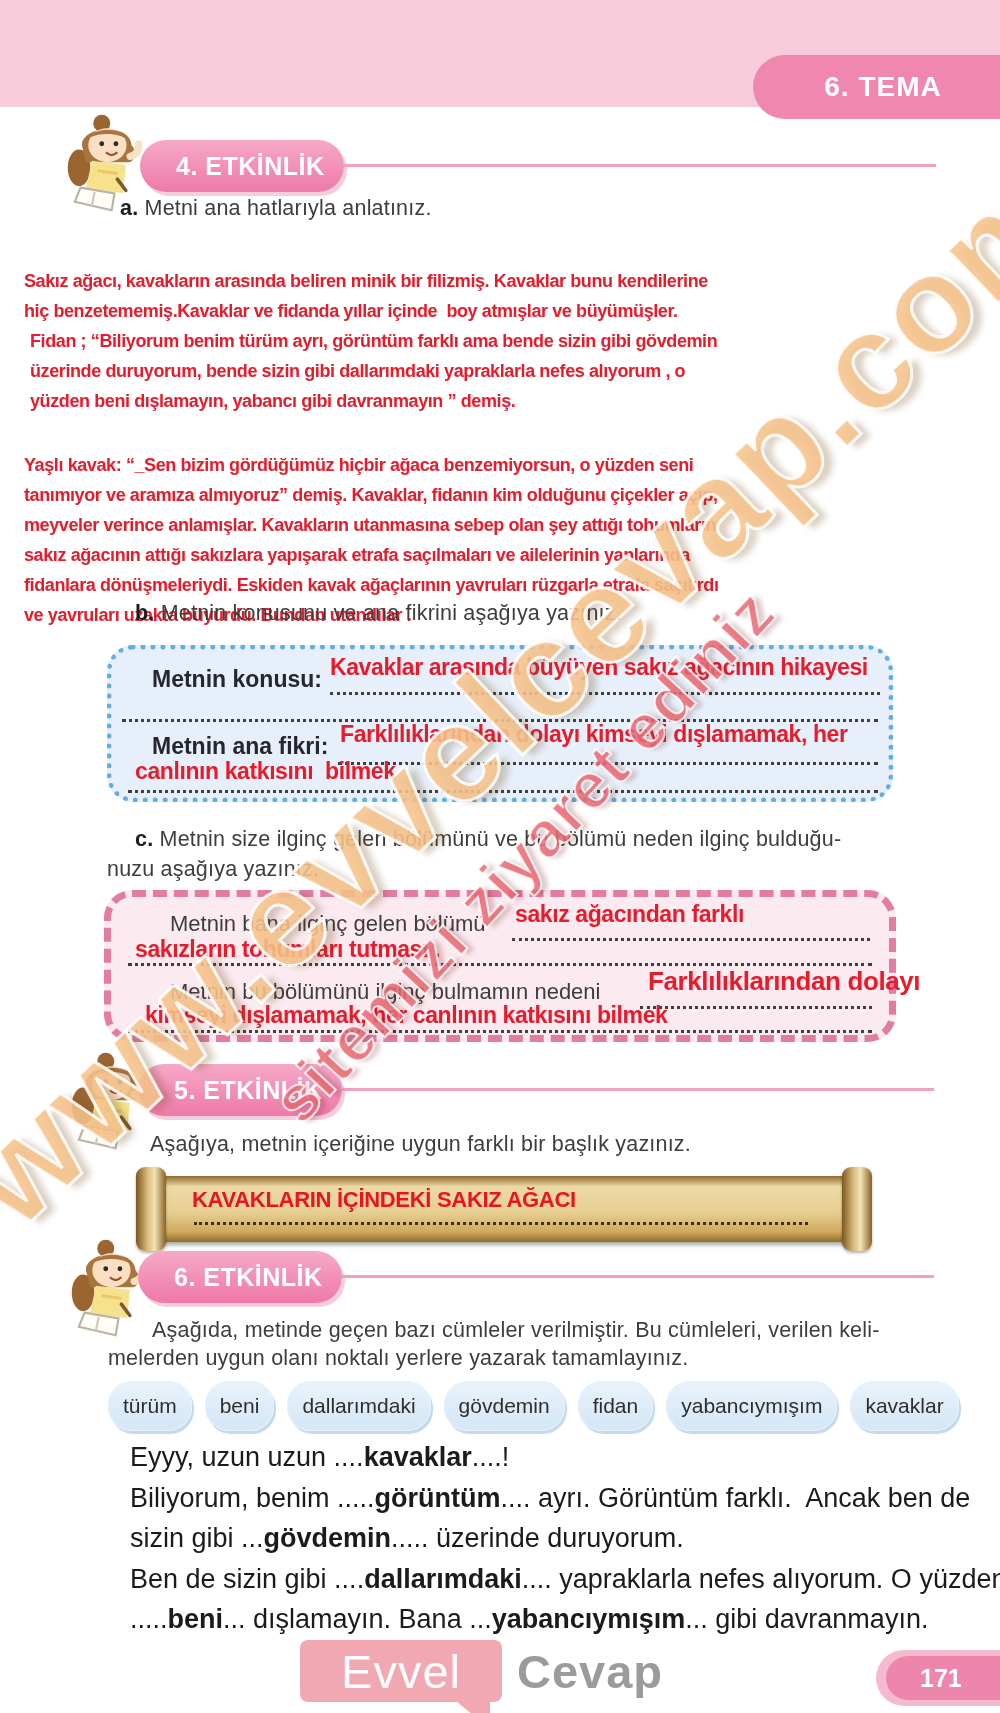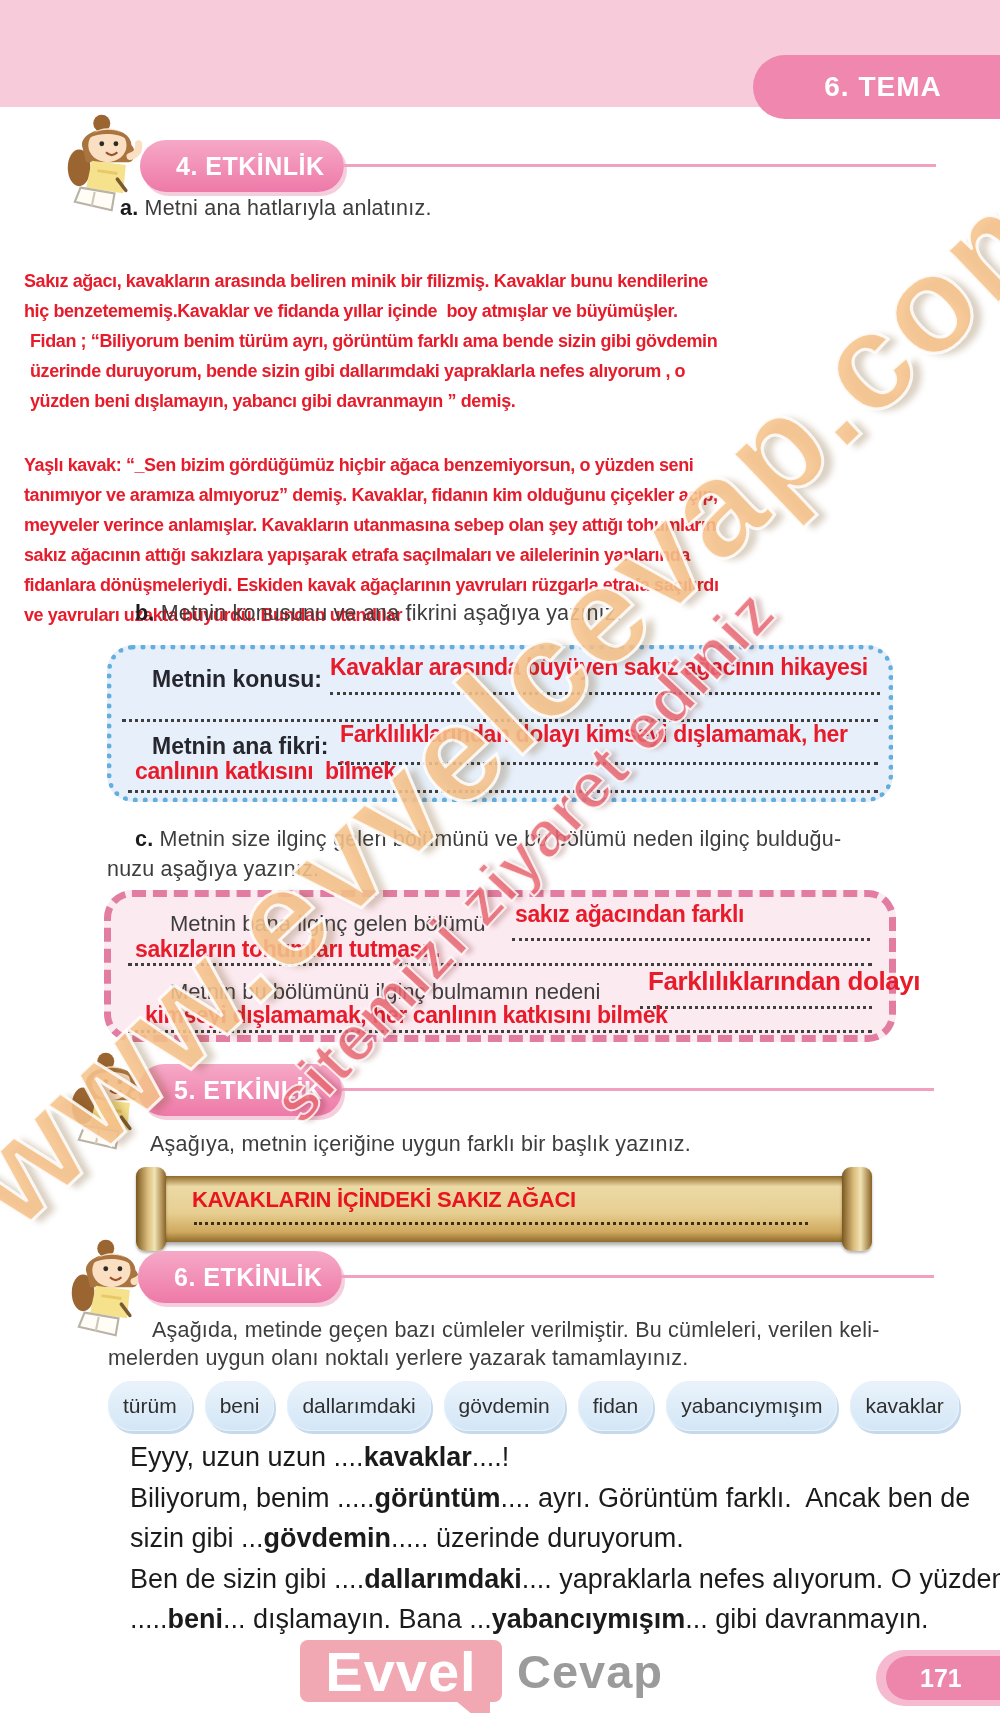--- a/index.html
+++ b/index.html
@@ -57,21 +57,21 @@
       text-shadow:6px 8px 6px rgba(110,70,20,.25);}
   .wm2{left:285px;top:1075px;width:980px;font-size:64px;letter-spacing:2px;
       transform:rotate(-47deg);transform-origin:0 50%;color:rgba(233,106,116,.85);
       -webkit-text-stroke:2px rgba(255,255,255,.8);
       text-shadow:4px 5px 5px rgba(120,30,30,.25);}
   
   .logo-bubble{left:300px;top:1640px;width:202px;height:62px;background:#f1a8b3;
       border-radius:8px;display:flex;align-items:center;justify-content:center;z-index:50;}
   .logo-bubble .tail{position:absolute;left:156px;top:61px;width:0;height:0;
       border-top:28px solid #f1a8b3;border-left:34px solid transparent;}
-  .logo-evvel{color:#fff;font-weight:bold;font-size:56px;letter-spacing:1px;}
+  .logo-evvel{color:#fff;font-weight:normal;font-size:47px;letter-spacing:1px;}
   .logo-cevap{left:517px;top:1640px;height:62px;display:flex;align-items:center;
       color:#9b9b9b;font-weight:bold;font-size:47px;letter-spacing:1px;z-index:50;}
   .pagenum-outer{left:876px;top:1650px;width:140px;height:56px;background:#f5bad0;
       border-radius:28px 0 0 28px;z-index:50;}
   .pagenum-inner{position:absolute;left:10px;top:6px;width:130px;height:44px;background:#ee86ab;
       border-radius:22px 0 0 22px;color:#fff;font-weight:bold;font-size:25px;
       display:flex;align-items:center;padding-left:34px;box-sizing:border-box;}
 </style>
 </head>
 <body>

